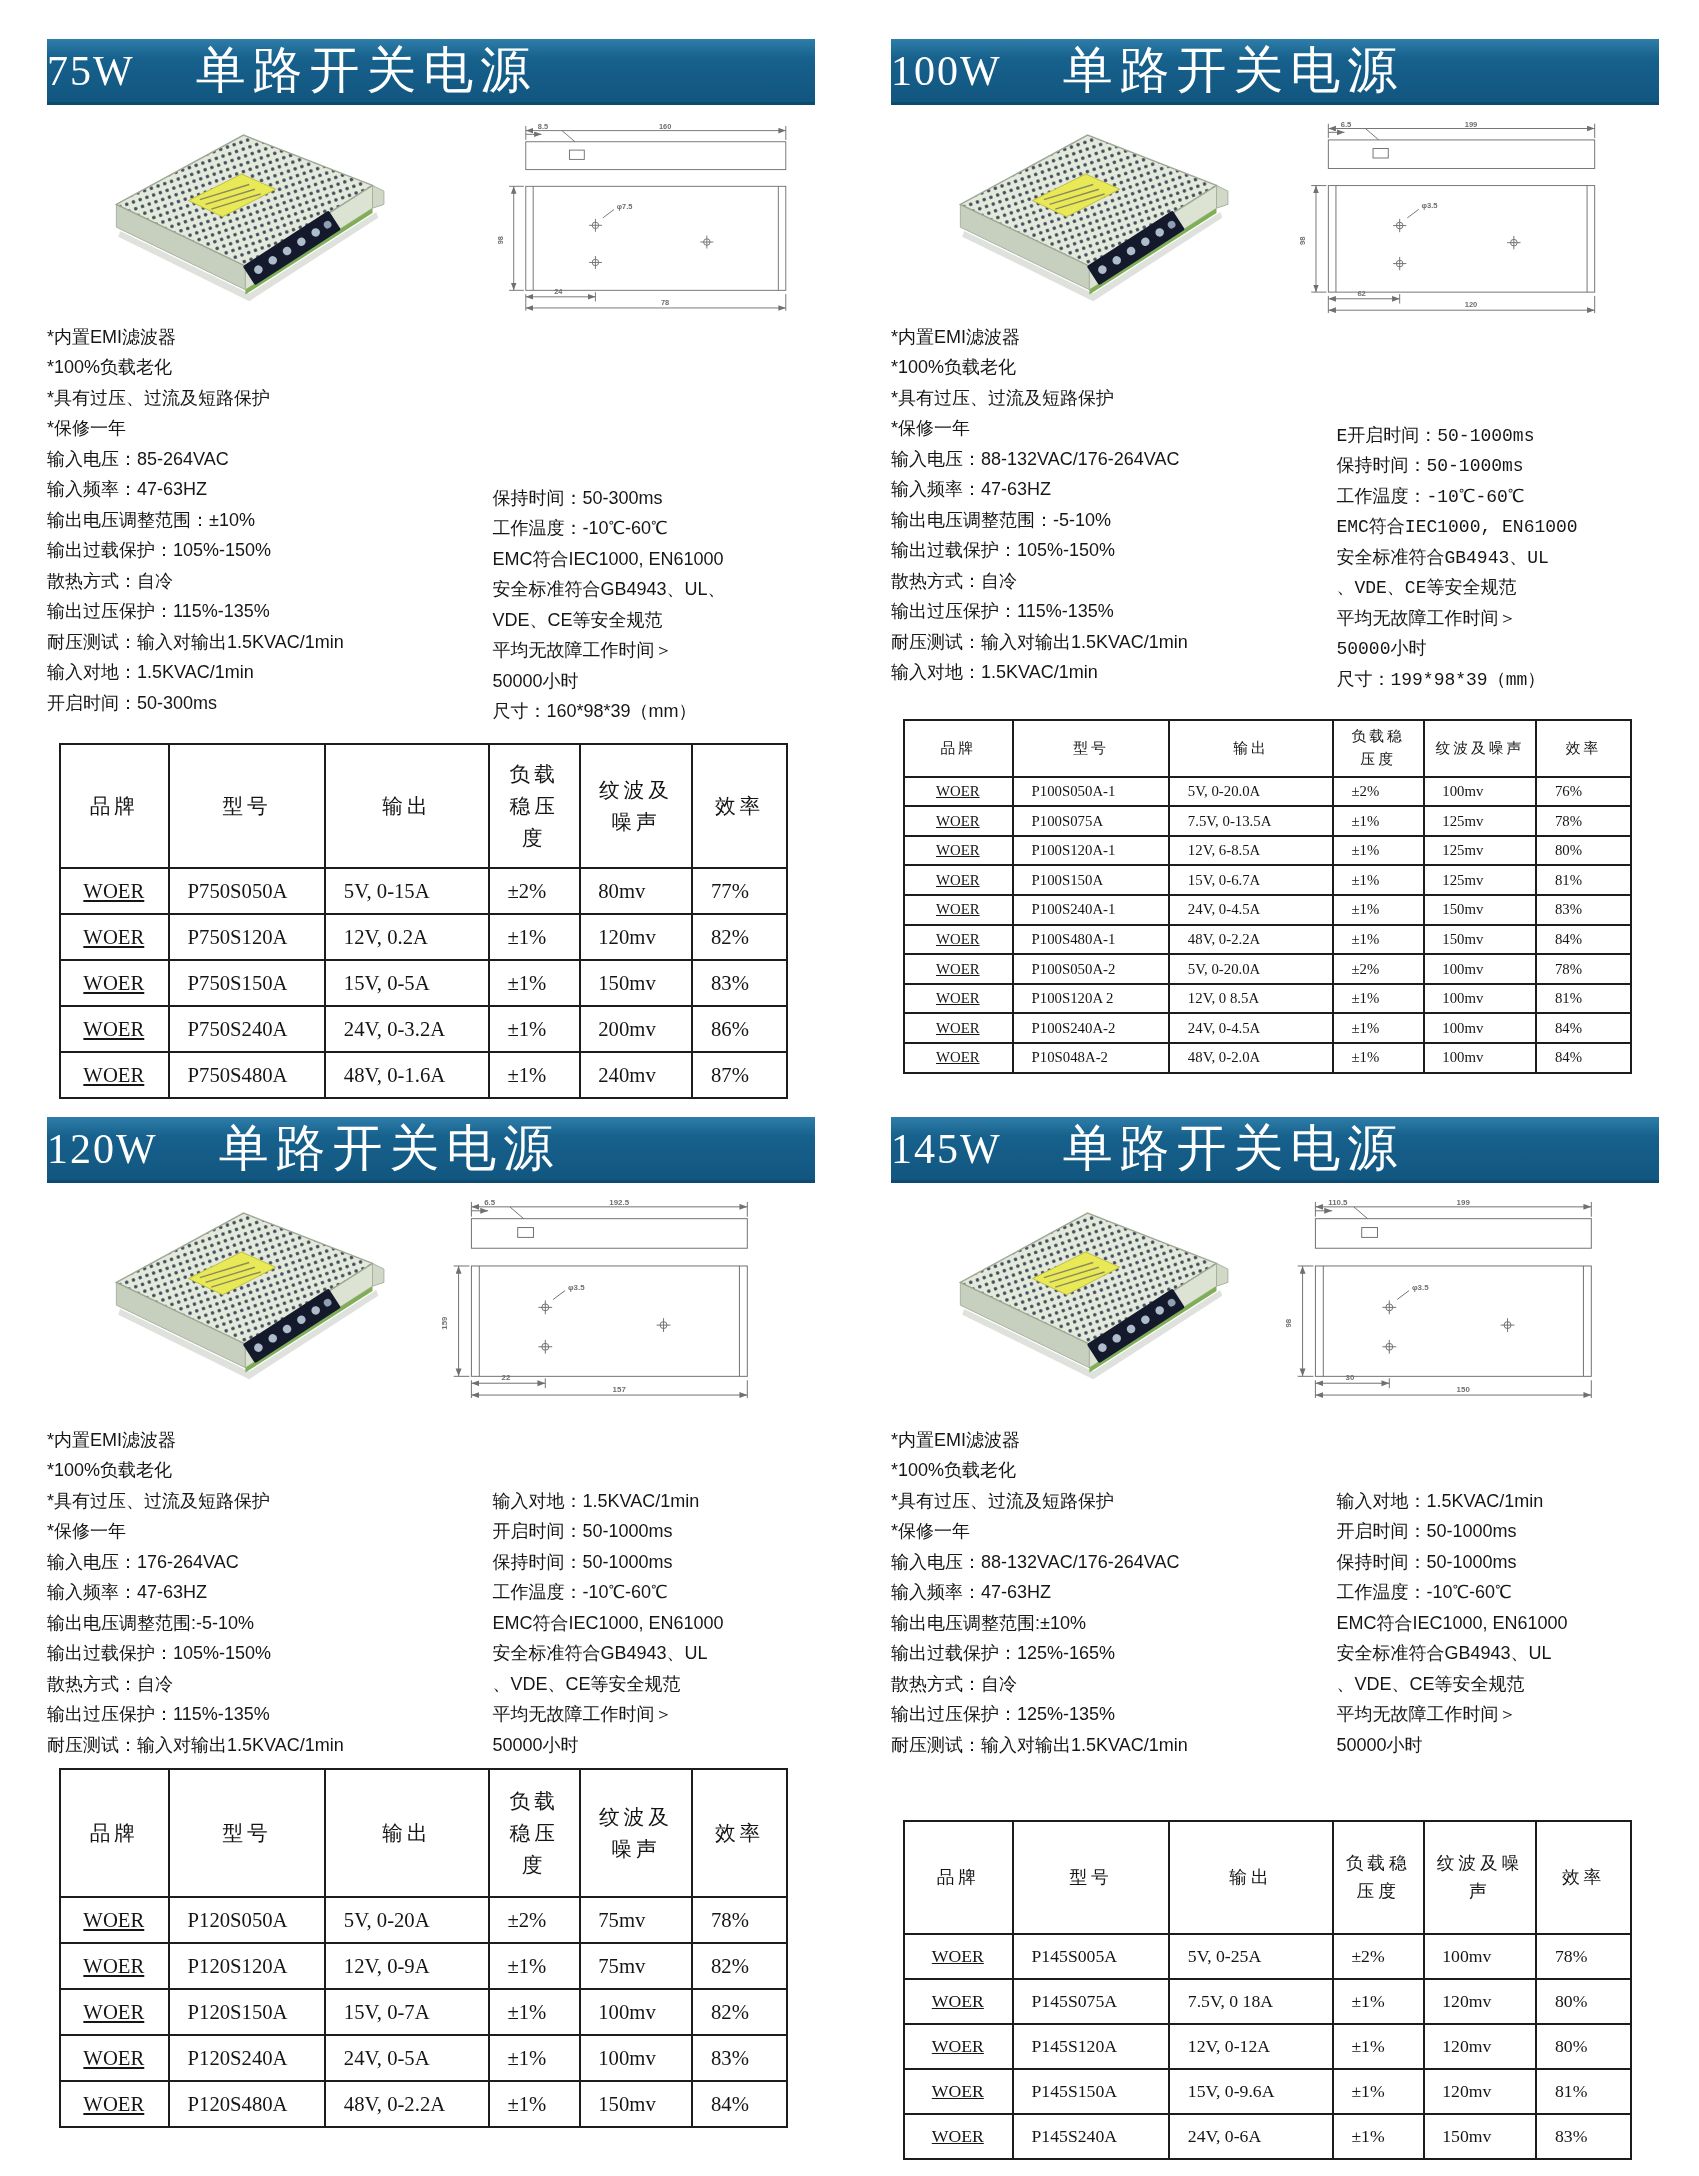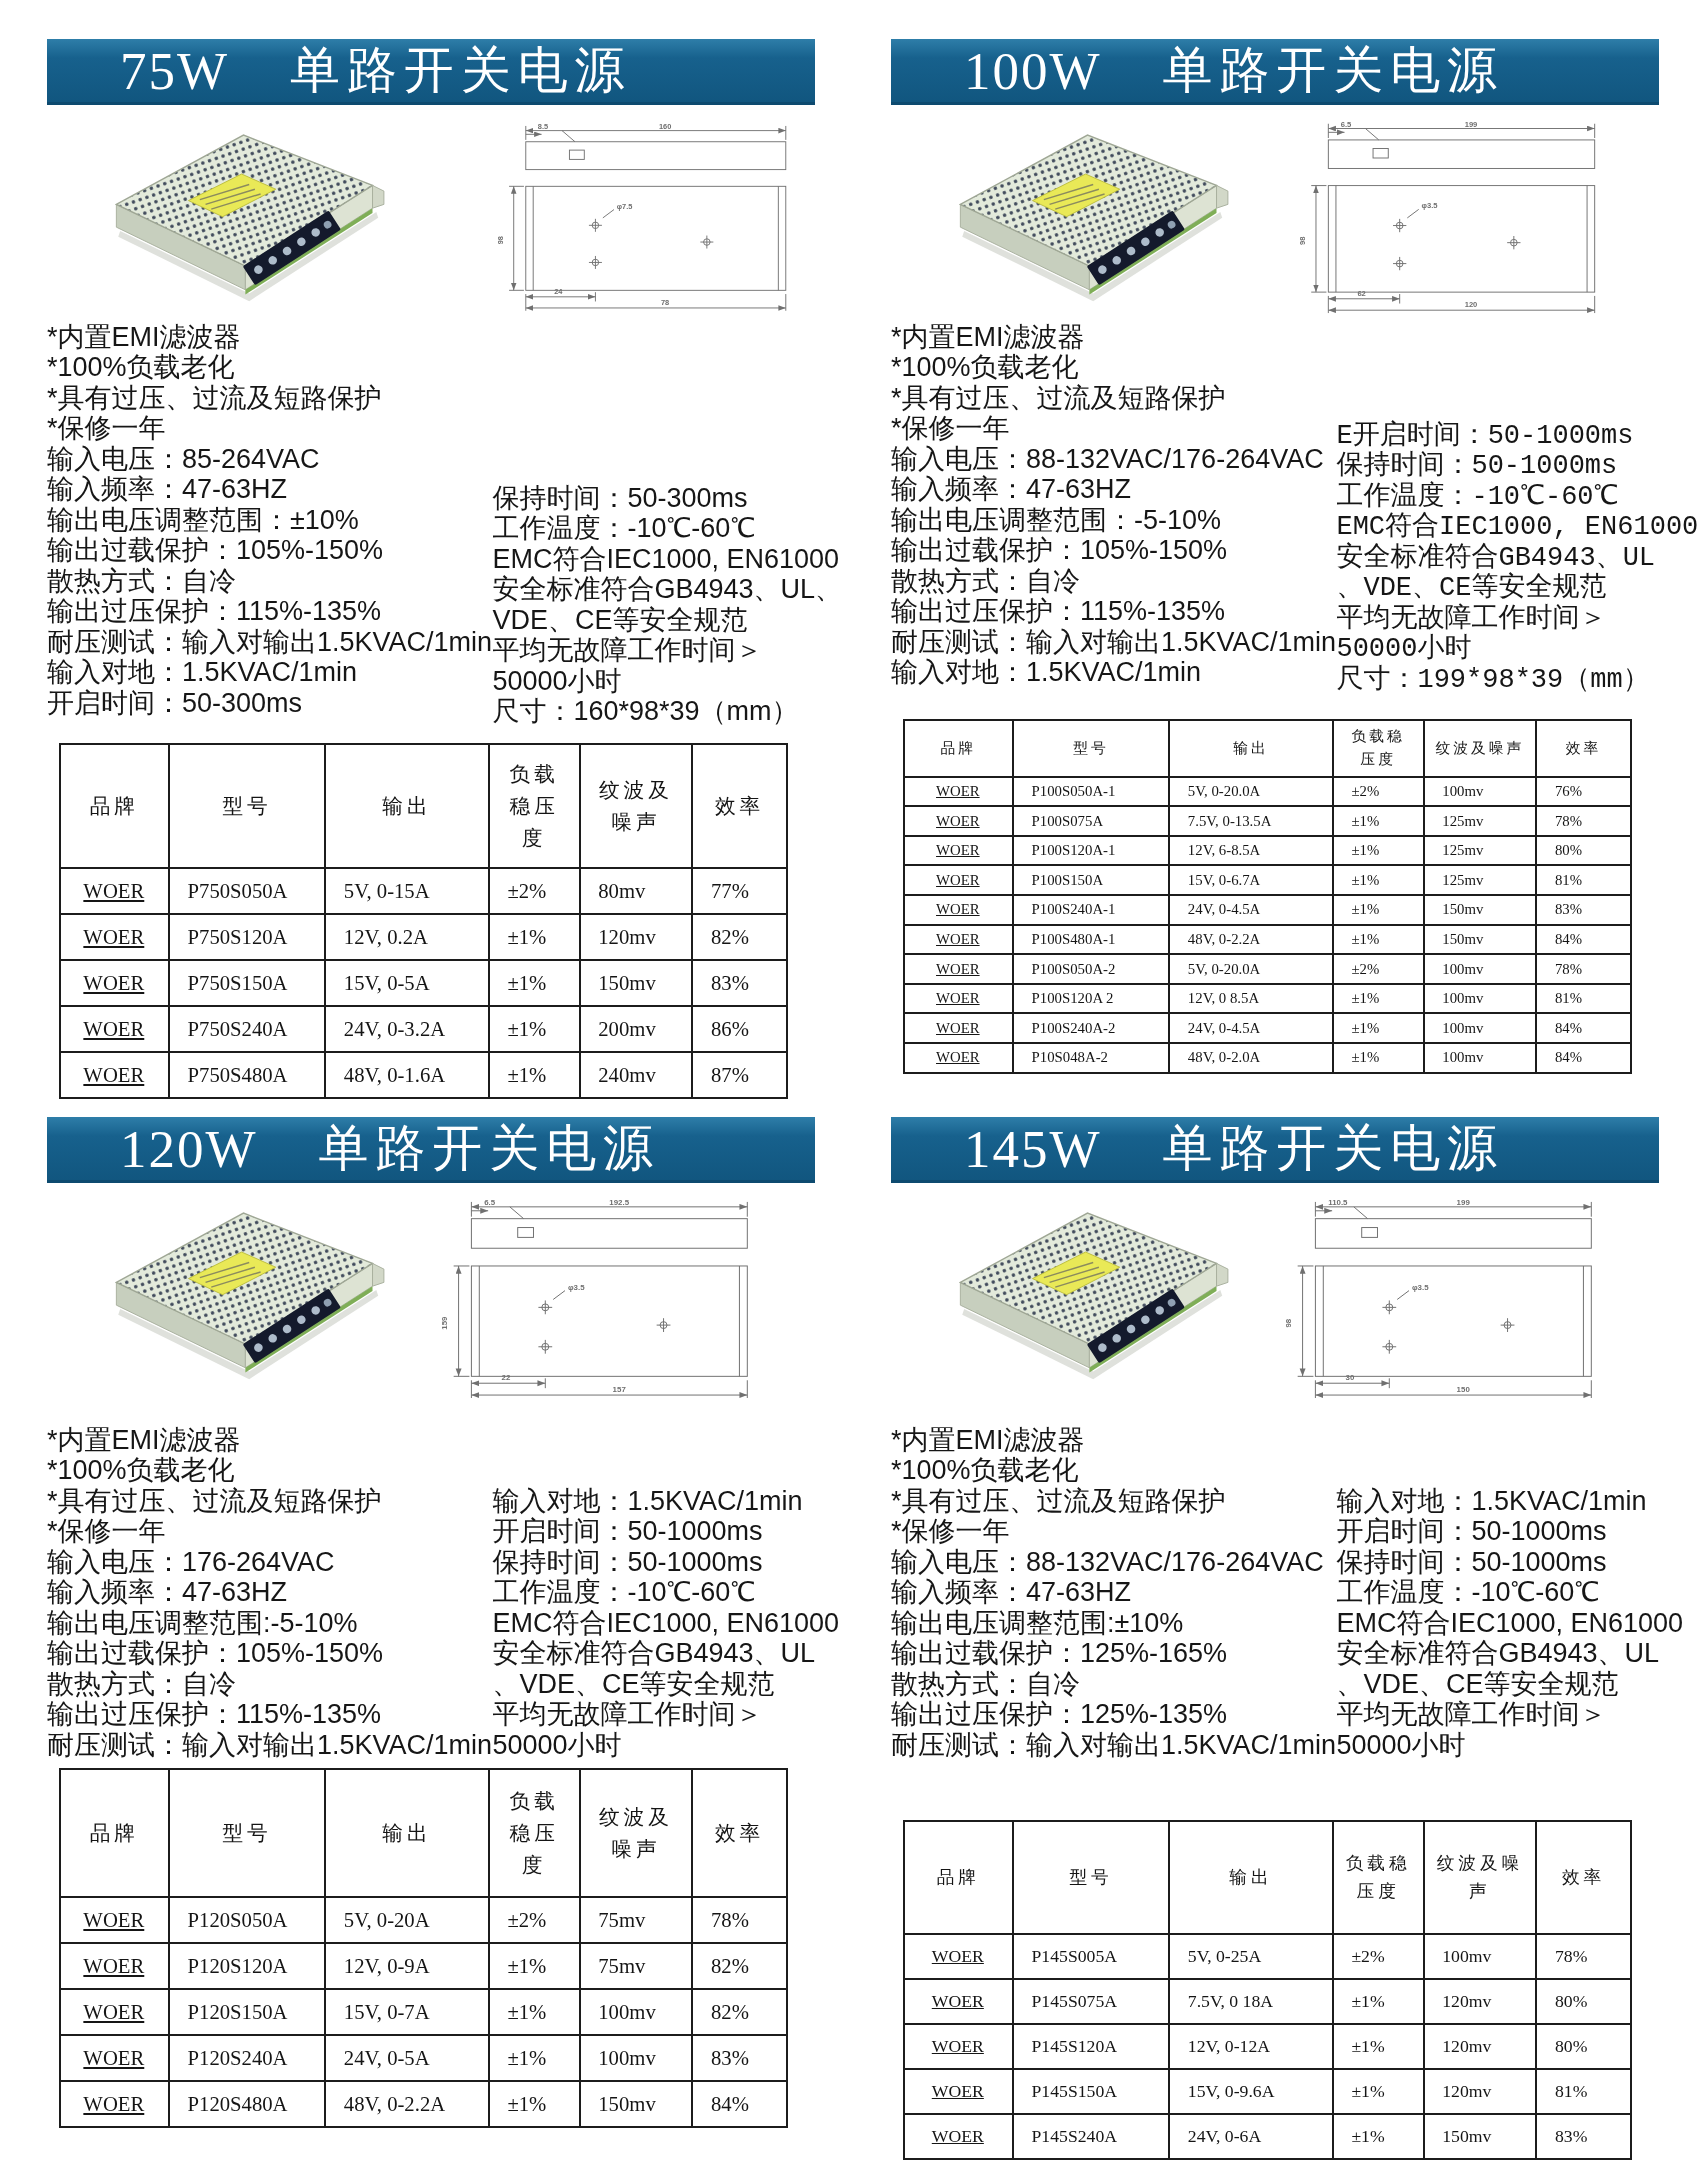--- a/index.html
+++ b/index.html
@@ -17,33 +17,33 @@
   }
   .psu-section{position:relative;width:768px;}
   
   .header-bar{
     height:63px;
     background:linear-gradient(180deg,#2e7ea9 0%,#17618d 30%,#11567f 100%);
     border-bottom:3px solid #0d4a6f;
     display:flex;align-items:center;color:#fff;
     font-family:"Liberation Serif",serif;
   }
-  .wattage{margin-left:73px;font-size:53px;letter-spacing:2px;}
+  .wattage{font-size:42px;letter-spacing:2px;}
   .title{margin-left:61px;font-size:50px;letter-spacing:6.9px;}
   
   .media-row{display:flex;margin-top:13.8px;height:189px;justify-content:space-between;align-items:flex-start;}
   .photo-wrap{margin-left:51px;}
   .photo-svg{width:291px;height:185px;}
   .drawing-wrap{margin-right:5.9px;font-weight:bold;}
   .draw-svg{width:325px;height:195px;}
   .s1 .draw-svg{width:438px;}
   .s2 .draw-svg,.s3 .draw-svg{width:419px;height:202px;}
   .dim-label{font-family:"Liberation Sans",sans-serif;font-size:8px;fill:#6f6f6f;}
   
-  .features{display:flex;margin-top:13.8px;font-size:27px;line-height:30.5px;color:#161616;}
+  .features{display:flex;margin-top:13.8px;font-size:18px;line-height:30.5px;color:#161616;}
   .s2 .features,.s3 .features{margin-top:39px;}
   .features-left{width:58%;}
   .features-right{width:42%;}
   .s0 .features-right{padding-top:161px;}
   .s1 .features-right{padding-top:99px;font-family:Liberation Mono, monospace;}
   .s2 .features-right,.s3 .features-right{padding-top:61px;}
   .feat-line{white-space:nowrap;}
   
   .spec-table{
     border-collapse:collapse;table-layout:fixed;

